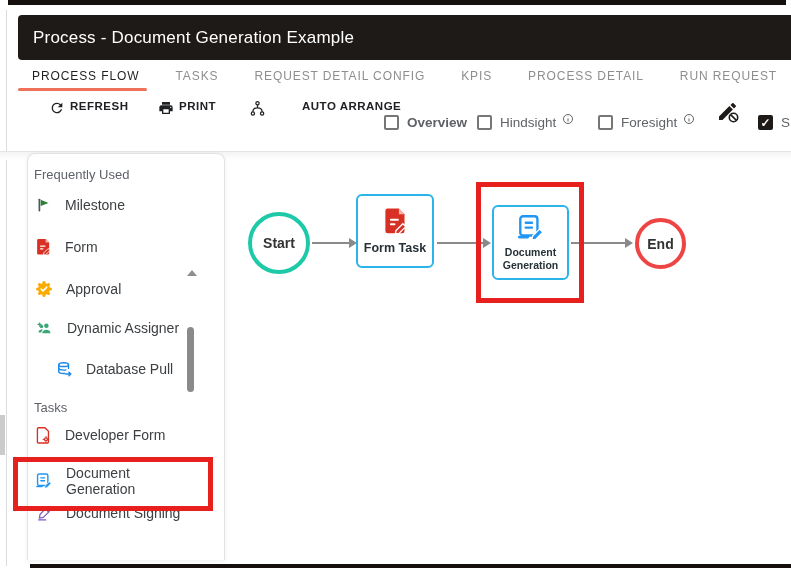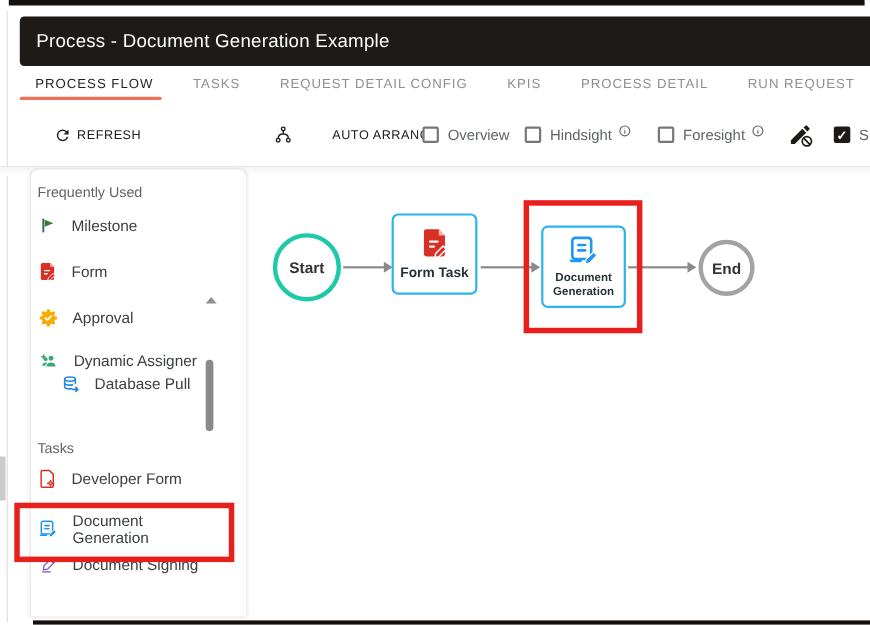--- a/index.html
+++ b/index.html
@@ -18,22 +18,22 @@
 
   .tabs { position:absolute; left:32px; top:62px; height:28px; display:flex; align-items:center; gap:36px; }
   .tab { font-size:12px; font-weight:400; letter-spacing:.9px; color:#8e8e8e; white-space:nowrap; cursor:pointer; }
   .tab.active { color:#1f1f1f; }
   .tab-underline { position:absolute; left:18px; top:88px; width:129px; height:3px; background:#ef715a; border-radius:2px; }
 
   .toolbar { position:absolute; left:0; top:100px; width:791px; height:45px; }
   .toolbar-sep { position:absolute; left:0; top:151px; width:791px; height:1px; background:#e4e4e4; }
   .toolbar-shadow { position:absolute; left:0; top:152px; width:791px; height:8px;
                     background:linear-gradient(#f4f4f4, #ffffff); }
-  .tool-btn { position:absolute; top:0; height:45px; display:flex; align-items:center; gap:5px;
-              font-size:11.5px; font-weight:400; letter-spacing:.5px; color:#202124; cursor:pointer; }
+  .tool-btn { position:absolute; top:0; height:45px; display:flex; align-items:flex-start; gap:5px;
+              font-size:11.5px; font-weight:700; letter-spacing:.5px; color:#202124; cursor:pointer; }
   .tool-check { position:absolute; top:0; height:45px; display:flex; align-items:center; gap:8px; cursor:pointer; }
   .cb { width:15px; height:15px; border:2px solid #767676; border-radius:2px; background:#fff; }
   .cb.checked { background:#1e1a18; border-color:#1e1a18; color:#fff; display:flex; align-items:center;
                 justify-content:center; font-size:12px; font-weight:700; }
   .cb-label { font-size:13.5px; color:#5f6368; }
   .icon { display:inline-flex; align-items:center; justify-content:center; }
 
   .sidebar { position:absolute; left:27px; top:153px; width:198px; height:407px; background:#fff;
              border:1px solid #e3e3e3; border-bottom:none; border-radius:8px 8px 0 0;
              box-shadow:0 1px 4px rgba(0,0,0,.07); }
@@ -85,34 +85,42 @@
   <div class="toolbar">
     <div class="tool-btn" style="left:49px;">
       <span class="icon">
         <svg width="16" height="16" viewBox="0 0 24 24">
             <path fill="#202124" d="M17.65 6.35A7.96 7.96 0 0 0 12 4a8 8 0 1 0 7.73 10h-2.08A6 6 0 1 1 12 6c1.66 0 3.14.69 4.22 1.78L13 11h7V4l-2.35 2.35z"></path>
           </svg>
       </span>
       <span>REFRESH</span>
     </div>
 
+    <div class="tool-btn" style="left:158px;">
+      <span class="icon">
+        <svg width="16" height="16" viewBox="0 0 24 24">
+            <path fill="#202124" d="M19 8H5a3 3 0 0 0-3 3v6h4v4h12v-4h4v-6a3 3 0 0 0-3-3zm-3 11H8v-5h8v5zm3-7a1 1 0 1 1 0-2 1 1 0 0 1 0 2zm-1-9H6v4h12V3z"></path>
+          </svg>
+      </span>
+      <span>PRINT</span>
+    </div>
 
     <div class="tool-btn" style="left:249px;gap:36px;">
       <span class="icon">
         <svg width="17" height="17" viewBox="0 0 24 24" fill="none" stroke="#202124" stroke-width="1.8">
           <circle cx="12" cy="4.5" r="2.3"></circle>
             <circle cx="5.5" cy="19" r="2.3"></circle>
             <circle cx="18.5" cy="19" r="2.3"></circle>
           <path d="M12 7v4M12 11c-4.2 0-6.5 2.2-6.5 5.6M12 11c4.2 0 6.5 2.2 6.5 5.6"></path>
         </svg>
       </span>
       <span>AUTO ARRANGE</span>
     </div>
 
-    <div class="tool-check" style="left:384px;">
+    <div class="tool-check" style="left:384px;font-weight:bold;">
       <span class="cb"></span>
       <span class="cb-label">Overview</span>
     </div>
 
     <div class="tool-check" style="left:477px;">
       <span class="cb"></span>
       <span class="cb-label">Hindsight</span>
       <span class="icon" style="margin-left:-2px; margin-top:-8px;">
         <svg width="12" height="12" viewBox="0 0 24 24" fill="none" stroke="#5f6368" stroke-width="2">
             <circle cx="12" cy="12" r="9"></circle>
@@ -205,21 +213,21 @@
             <circle cx="18" cy="6" r="2.1"></circle>
           <circle cx="6" cy="18" r="2.1"></circle>
             <circle cx="18" cy="18" r="2.1"></circle>
         </g>
         <path d="M8.3 12.2l2.5 2.5 4.8-5.2" fill="none" stroke="#fff" stroke-width="2.2" stroke-linecap="round" stroke-linejoin="round"></path>
       </svg>
     </span>
     <span class="lbl">Approval</span>
   </div>
 
-  <div class="side-item" style="top:332px;padding-left:28px;">
+  <div class="side-item" style="top:352px;padding-left:28px;">
     <span class="icon">
       <svg width="18" height="19" viewBox="0 0 24 24" fill="none" stroke="#1e88e5" stroke-width="1.9" stroke-linecap="round">
         <ellipse cx="11.5" cy="5.5" rx="6.5" ry="2.6"></ellipse>
         <path d="M5 5.5v9.2c0 1.5 2.9 2.7 6.5 2.7.6 0 1.2-.03 1.8-.1"></path>
         <path d="M18 5.5v5"></path>
         <path d="M5 10.1c0 1.5 2.9 2.7 6.5 2.7 1.1 0 2.1-.1 3-.3"></path>
         <path d="M14.5 18h6.5m-2.4-2.4L21 18l-2.4 2.4"></path>
       </svg>
     </span>
     <span class="lbl">Database Pull</span>
@@ -300,21 +308,21 @@
         <rect x="8" y="11.5" width="8" height="2.2" rx="1.1" fill="#2196f3"></rect>
         <path d="M3 21.5h8" stroke="#2196f3" stroke-width="2.4" stroke-linecap="round"></path>
         <path d="M15.5 20.5l6.5-6.5 3 3-6.5 6.5-3.6.6z" fill="#2196f3" stroke="#fff" stroke-width="1.1"></path>
       </svg>
     </span>
     <span class="nlbl" style="font-size:10.5px; width:62px;">Document Generation</span>
   </div>
 
   <div class="connector" style="left:571px; top:242px; width:55px;"></div>
 
-  <div class="node-circle" style="left:635px; top:218px; width:51px; height:51px; border:4px solid #a3a3a3;">
+  <div class="node-circle" style="left:635px; top:218px; width:51px; height:51px; border:4px solid #ef4444;">
     <span>End</span>
   </div>
 
   <div class="redbox" style="left:476px; top:182px; width:108px; height:121px;"></div>
   <div class="redbox" style="left:13px; top:457px; width:200px; height:54px;"></div>
 
   <div class="bottom-strip"></div>
 </div>
 
 </body></html>

